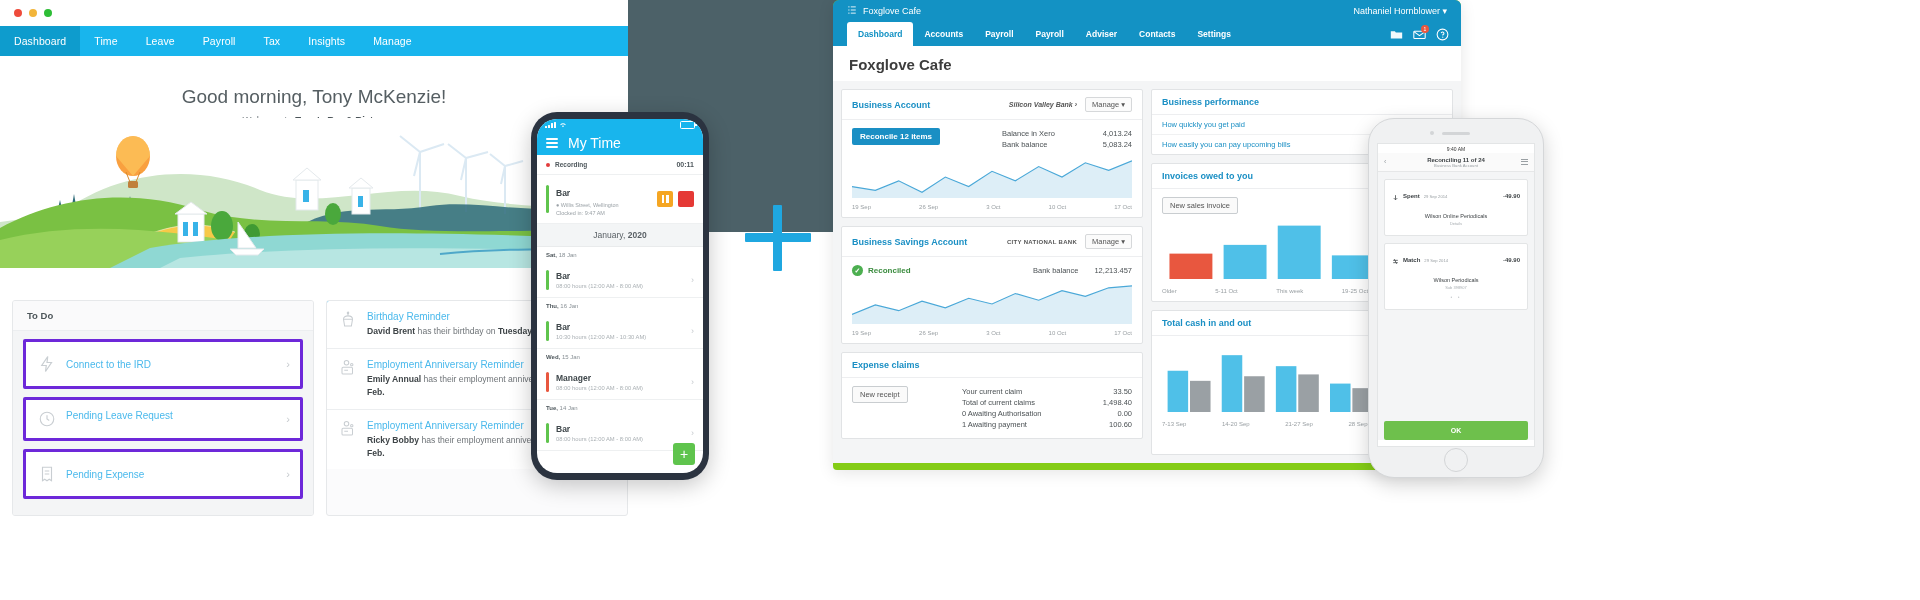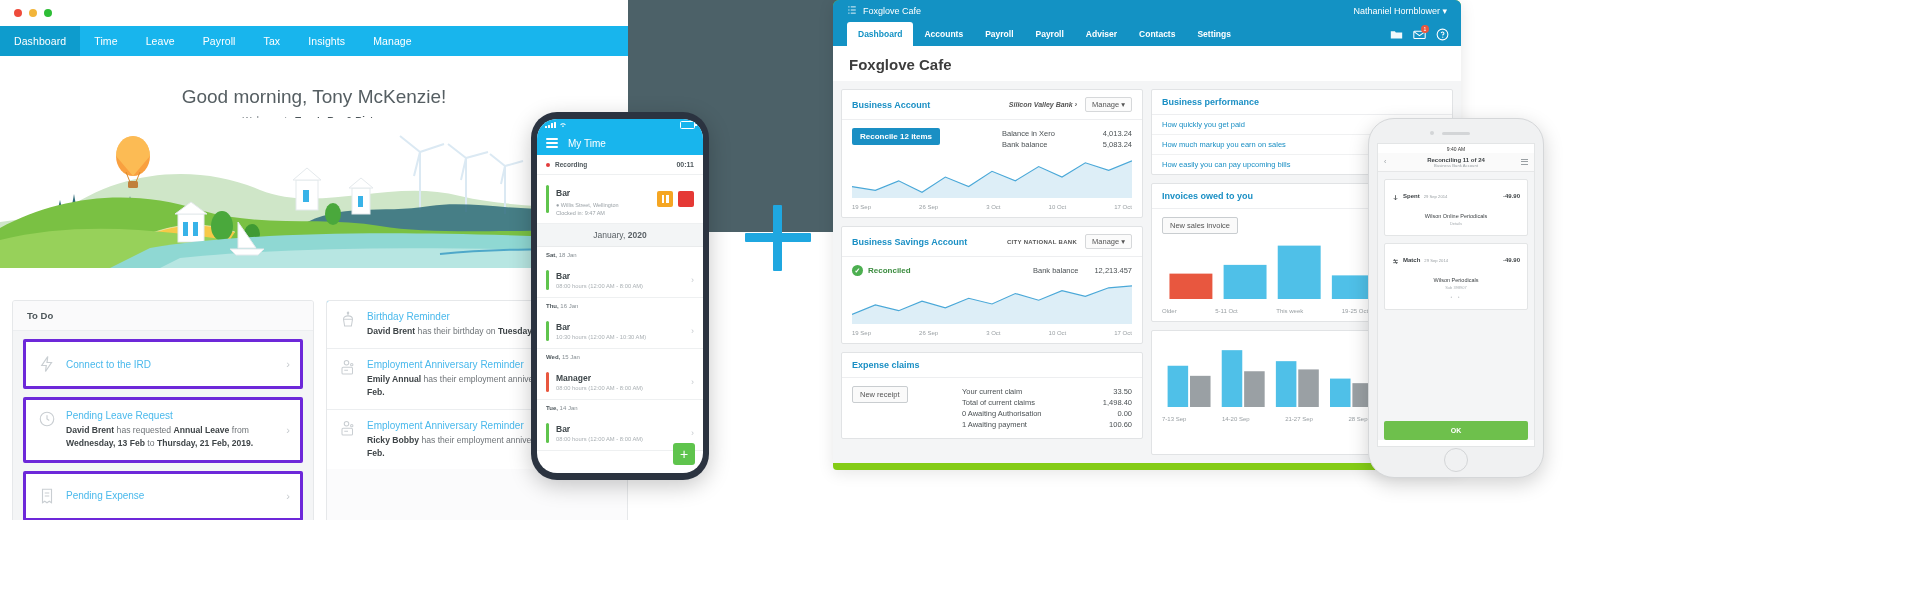--- a/index.html
+++ b/index.html
@@ -57,21 +57,21 @@
   .phone{
     position:absolute;left:531px;top:112px;width:178px;height:368px;
     background:#2b3340;border-radius:26px;padding:7px 6px;box-sizing:border-box;
     box-shadow:0 6px 22px rgba(0,0,0,.22);
   }
   .phone-screen{width:100%;height:100%;background:#fff;border-radius:20px;overflow:hidden;position:relative;}
   .ph-status{height:12px;background:#18b5ed;display:flex;align-items:center;justify-content:space-between;padding:0 8px;color:#fff;font-size:6px;}
   .bars{display:flex;align-items:flex-end;gap:1px;}
   .bars i{display:block;width:2px;background:#fff;border-radius:.5px;}
   .ph-top{height:24px;background:#18b5ed;display:flex;align-items:center;gap:10px;padding:0 9px;color:#fff;}
-  .ph-title{font-size:10px;font-weight:400;}
+  .ph-title{font-size:14px;font-weight:400;}
   .hamb{display:flex;flex-direction:column;gap:2.5px;}
   .hamb i{width:12px;height:1.6px;background:#fff;display:block;border-radius:1px;}
   .battery{width:13px;height:6px;border:1px solid #fff;border-radius:1.5px;position:relative;}
   .battery:after{content:"";position:absolute;right:-2.5px;top:1.5px;width:1.5px;height:2px;background:#fff;}
   .ph-rec{display:flex;align-items:center;justify-content:space-between;padding:6px 9px;border-bottom:1px solid #eef0f1;}
   .ph-rec .lbl{display:flex;align-items:center;gap:5px;font-size:6.5px;color:#4e575c;font-weight:700;}
   .recdot{width:4px;height:4px;border-radius:50%;background:#e23b3b;}
   .ph-rec .tm{font-size:7px;color:#4e575c;font-weight:700;}
   .ph-active{display:flex;align-items:center;padding:7px 9px;gap:7px;border-bottom:1px solid #eef0f1;}
   .gbar{width:3px;height:28px;background:#5fc44d;border-radius:2px;flex:0 0 3px;}
@@ -302,23 +302,20 @@
 
           <div class="card">
             <span class="ic">
               <svg viewBox="0 0 24 24" fill="none" stroke="currentColor" stroke-width="1.5">
                   <circle cx="12" cy="12" r="9"></circle>
                   <path d="M12 7v5l3 2"></path>
                 </svg>
             </span>
             <div style="flex:1">
               <div class="c-title">Pending Leave Request</div>
-              <div class="c-body">
-                <b>David Brent</b> has requested <b>Annual Leave</b> from <b>Wednesday, 13 Feb</b> to <b>Thursday, 21 Feb, 2019.</b>
-              </div>
             </div>
             <span class="chev">›</span>
           </div>
 
           <div class="card single">
             <span class="ic">
               <svg viewBox="0 0 24 24" fill="none" stroke="currentColor" stroke-width="1.5">
                   <path d="M6 3h12v18l-3-2-3 2-3-2-3 2z"></path>
                   <path d="M9 8h6M9 12h6"></path>
                 </svg>
@@ -661,24 +658,20 @@
       <div class="x-col">
 
         <div class="x-card">
           <div class="x-card-h">
             <span class="x-card-t">Business performance</span>
           </div>
           <div class="perf-row">
             <a>How quickly you get paid</a>
             <span class="r">vs. previous week</span>
           </div>
-          <div class="perf-row">
-            <a>How much markup you earn on sales</a>
-            <span class="r">vs. previous week</span>
-          </div>
           <div class="perf-row" style="border-bottom:0">
             <a>How easily you can pay upcoming bills</a>
             <span class="r">vs. previous month</span>
           </div>
         </div>
 
         <div class="x-card">
           <div class="x-card-h">
             <span class="x-card-t">Invoices owed to you</span>
           </div>
@@ -701,20 +694,23 @@
           <div class="axis" style="padding-top:3px">
             <span>Older</span>
             <span>5-11 Oct</span>
             <span>This week</span>
             <span>19-25 Oct</span>
             <span>26 Oct-1 Nov</span>
           </div>
         </div>
 
         <div class="x-card" style="flex:1">
+          <div class="x-card-h">
+            <span class="x-card-t">Total cash in and out</span>
+          </div>
           <div class="chartbox" style="padding-top:10px">
             <svg viewBox="0 0 300 72" width="100%" height="66" preserveAspectRatio="none">
               <rect x="6" y="27" width="22" height="45" fill="#4fc0e8"></rect>
                 <rect x="30" y="38" width="22" height="34" fill="#9aa0a4"></rect>
               <rect x="64" y="10" width="22" height="62" fill="#4fc0e8"></rect>
                 <rect x="88" y="33" width="22" height="39" fill="#9aa0a4"></rect>
               <rect x="122" y="22" width="22" height="50" fill="#4fc0e8"></rect>
                 <rect x="146" y="31" width="22" height="41" fill="#9aa0a4"></rect>
               <rect x="180" y="41" width="22" height="31" fill="#4fc0e8"></rect>
                 <rect x="204" y="46" width="22" height="26" fill="#9aa0a4"></rect>

